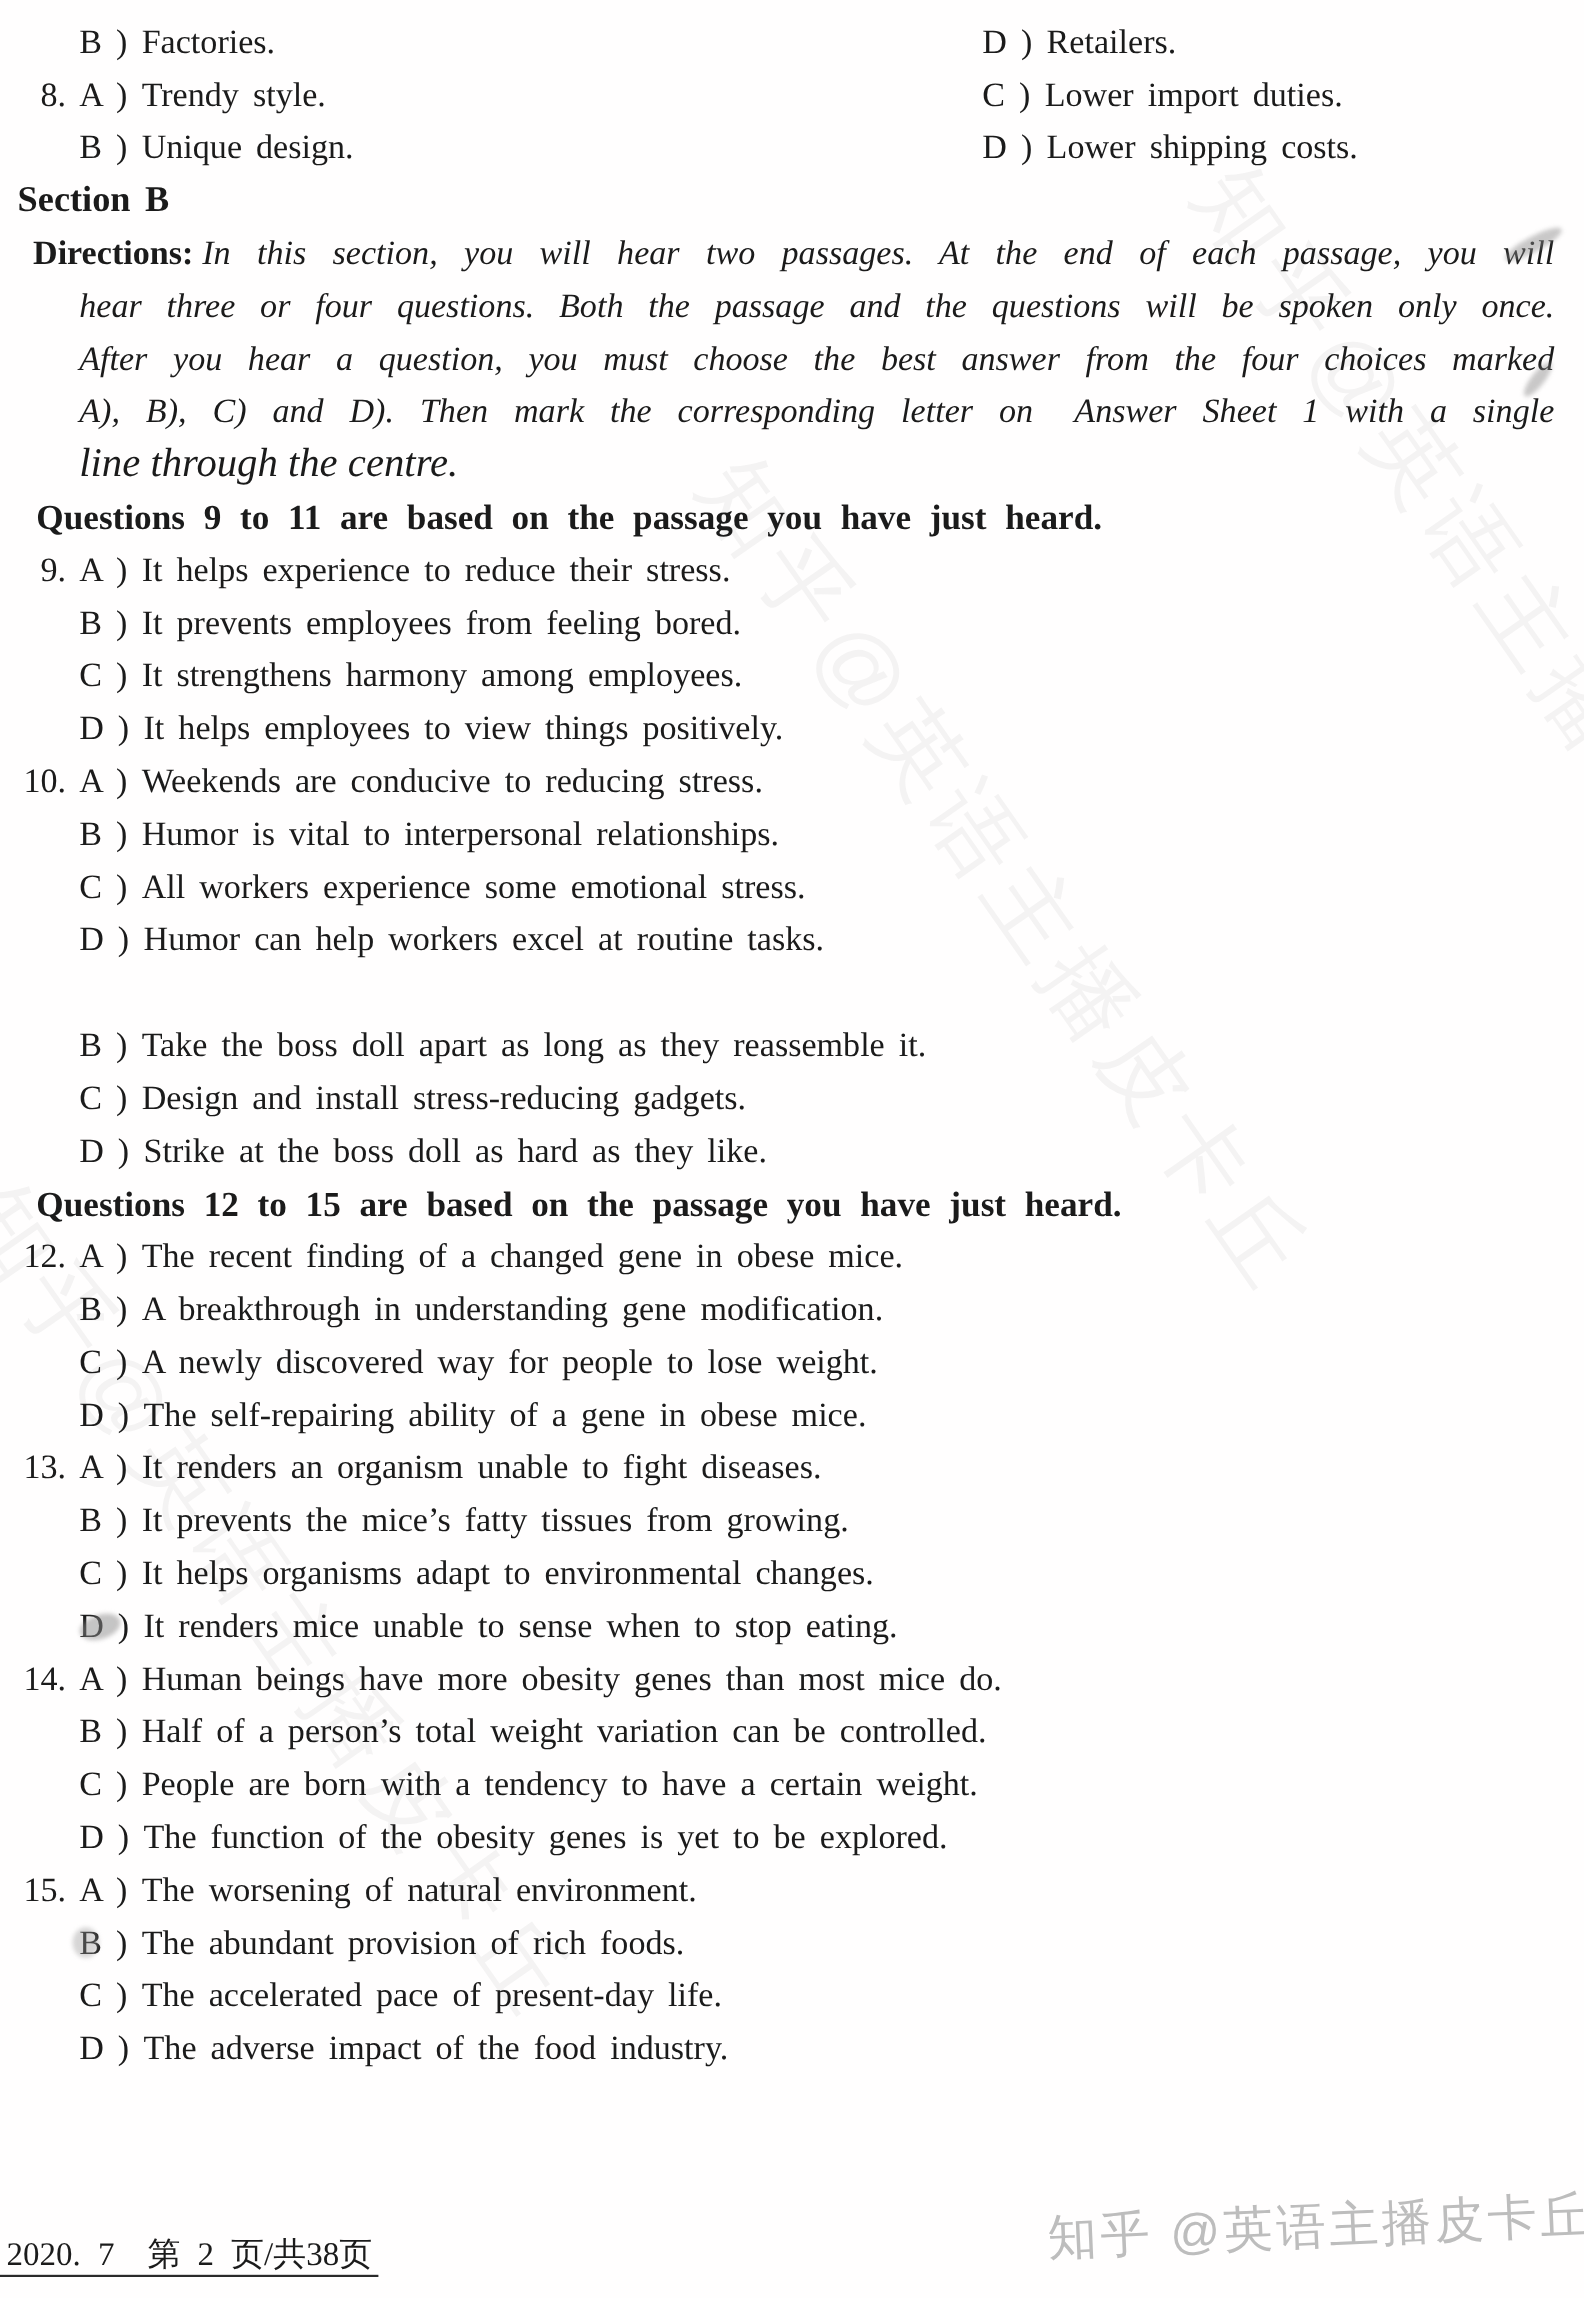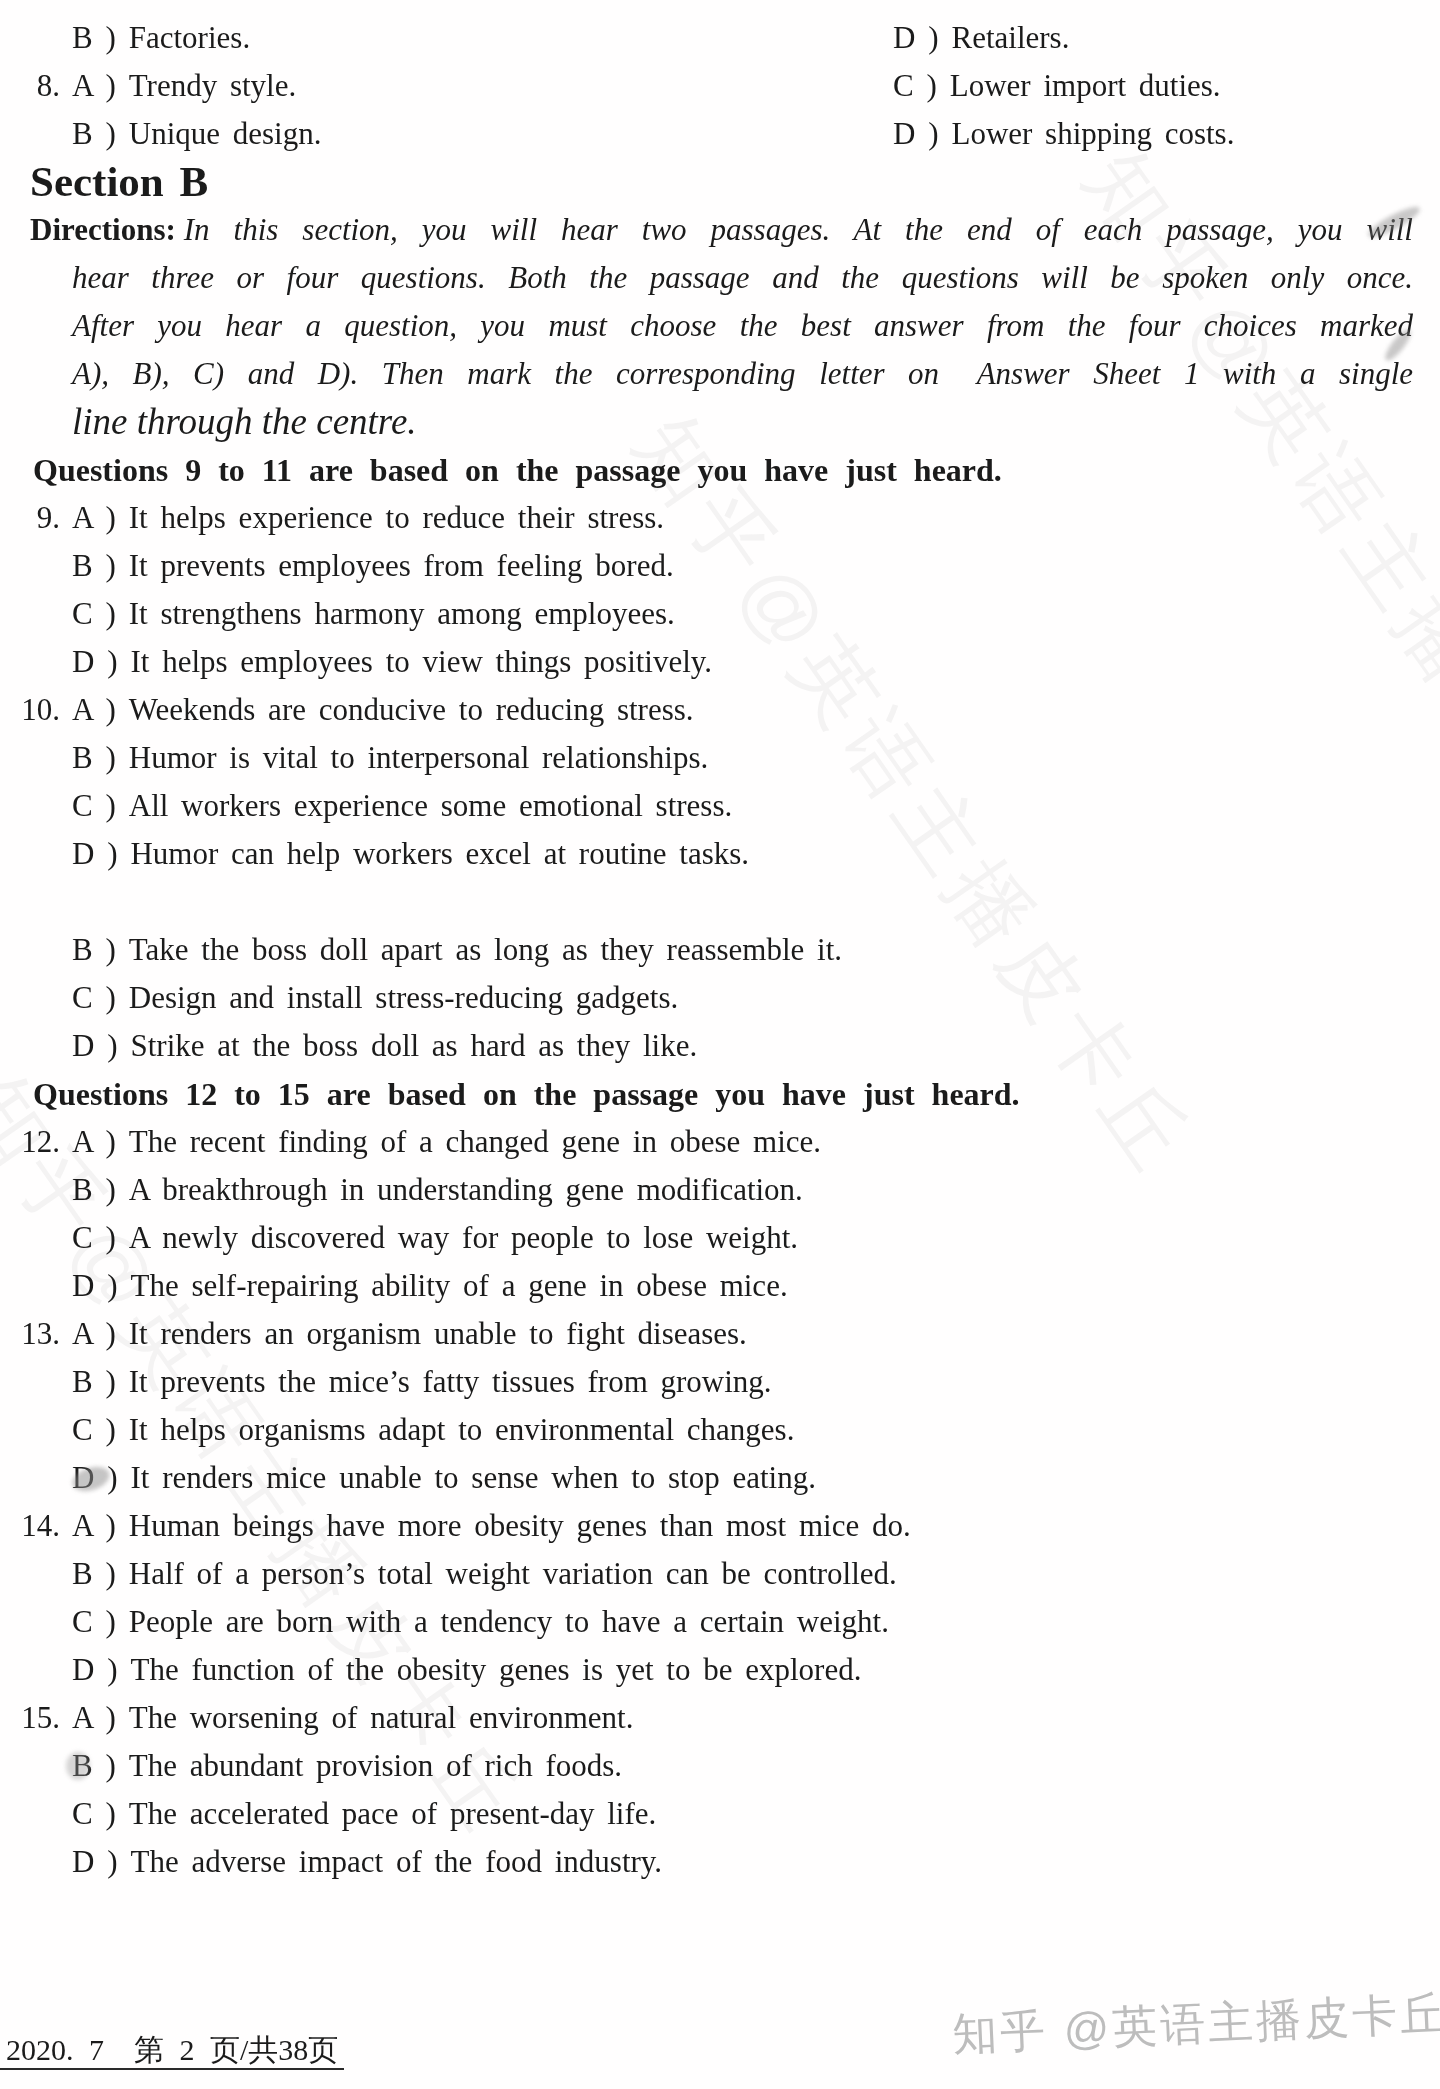--- a/index.html
+++ b/index.html
@@ -34,23 +34,23 @@
   .lab { margin-right: 13px; }
   .hdr {
     position: absolute;
     left: 33px;
     font-weight: bold;
     font-size: 32px;
     word-spacing: 9px;
   }
   .section-title {
     position: absolute;
-    left: 30px;
+    left: 16px;
     font-weight: bold;
-    font-size: 43px;
+    font-size: 33px;
   }
   .dir-first {
     position: absolute;
     left: 30px;
     width: 1383px;
     height: 48px;
     line-height: 48px;
     font-size: 31px;
     font-style: italic;
     text-align: justify;

